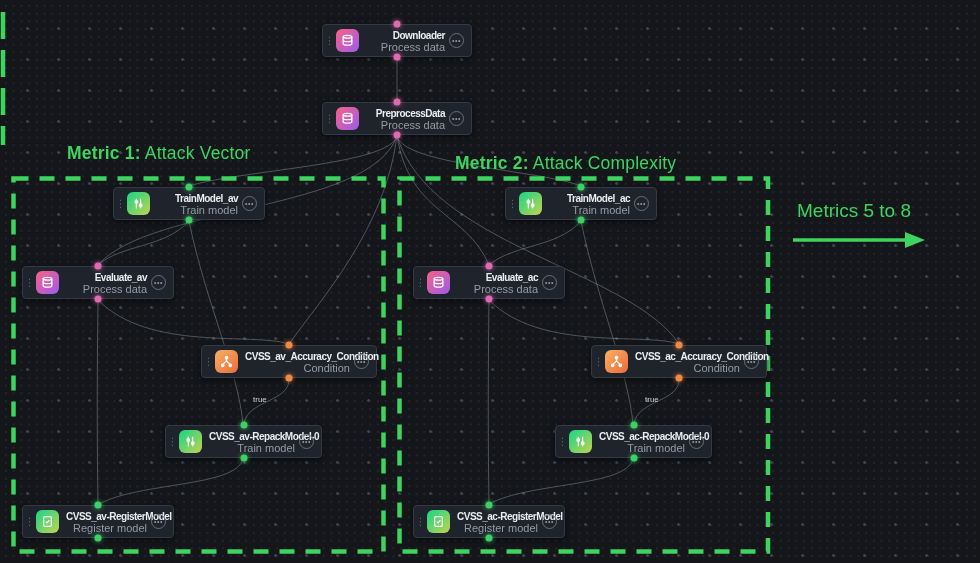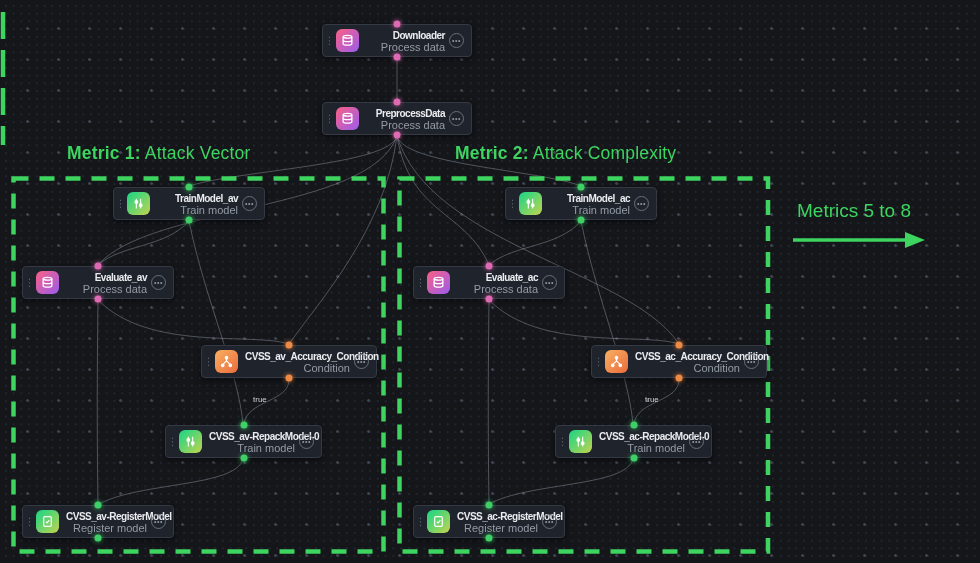--- a/index.html
+++ b/index.html
@@ -108,21 +108,21 @@
       <rect x="399.5" y="178.5" width="368.5" height="373" stroke-width="4.5" stroke-dasharray="15 11"></rect>
       <path d="M3,12 L3,145" stroke-width="4.5" stroke-dasharray="27 11"></path>
     </g>
     <g>
       <line x1="793" y1="240" x2="908" y2="240" stroke="#3dd45f" stroke-width="3.5"></line>
       <polygon points="925,240 905,232 905,248" fill="#3dd45f"></polygon>
     </g>
   </svg>
 
   <div class="group-title" style="left:67px; top:143px;"><b>Metric 1:</b><span> Attack Vector</span></div>
-  <div class="group-title" style="left:455px; top:143px;"><b>Metric 2:</b><span> Attack Complexity</span></div>
+  <div class="group-title" style="left:455px; top:153px;"><b>Metric 2:</b><span> Attack Complexity</span></div>
   <div class="side-label" style="left:797px; top:200px;">Metrics 5 to 8</div>
 
   <span class="edge-label" style="left:253px; top:395px;">true</span>
   <span class="edge-label" style="left:645px; top:395px;">true</span>
 
   <div class="node" style="left:322px; top:24px; width:150px;">
     <span class="grip">⋮</span>
     <span class="nicon ic-process">
       <svg viewBox="0 0 24 24" fill="none" stroke="#fff" stroke-width="2.4">
           <ellipse cx="12" cy="5" rx="8" ry="2.6"></ellipse>

